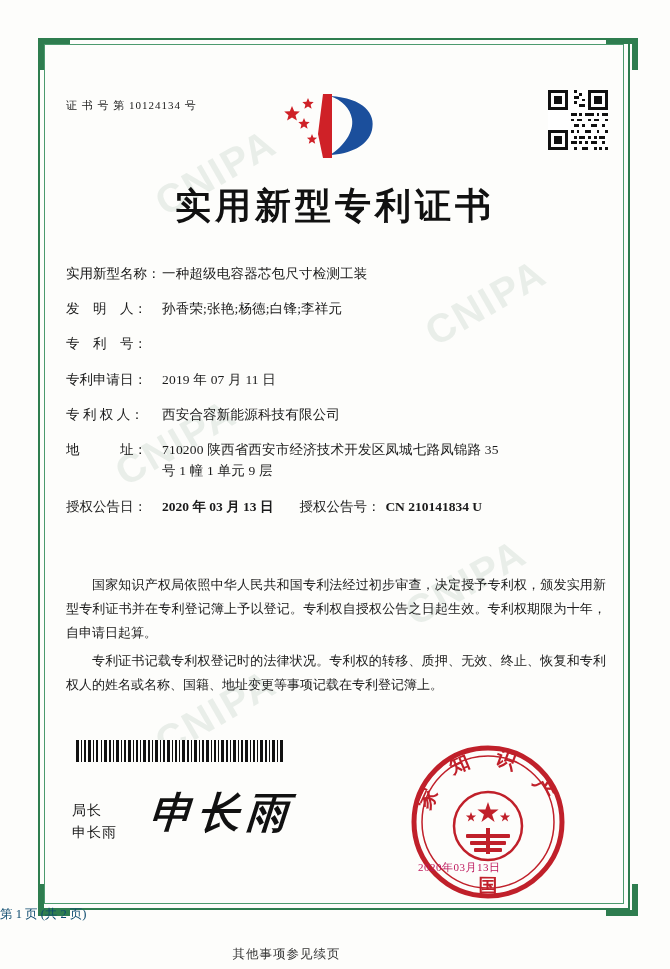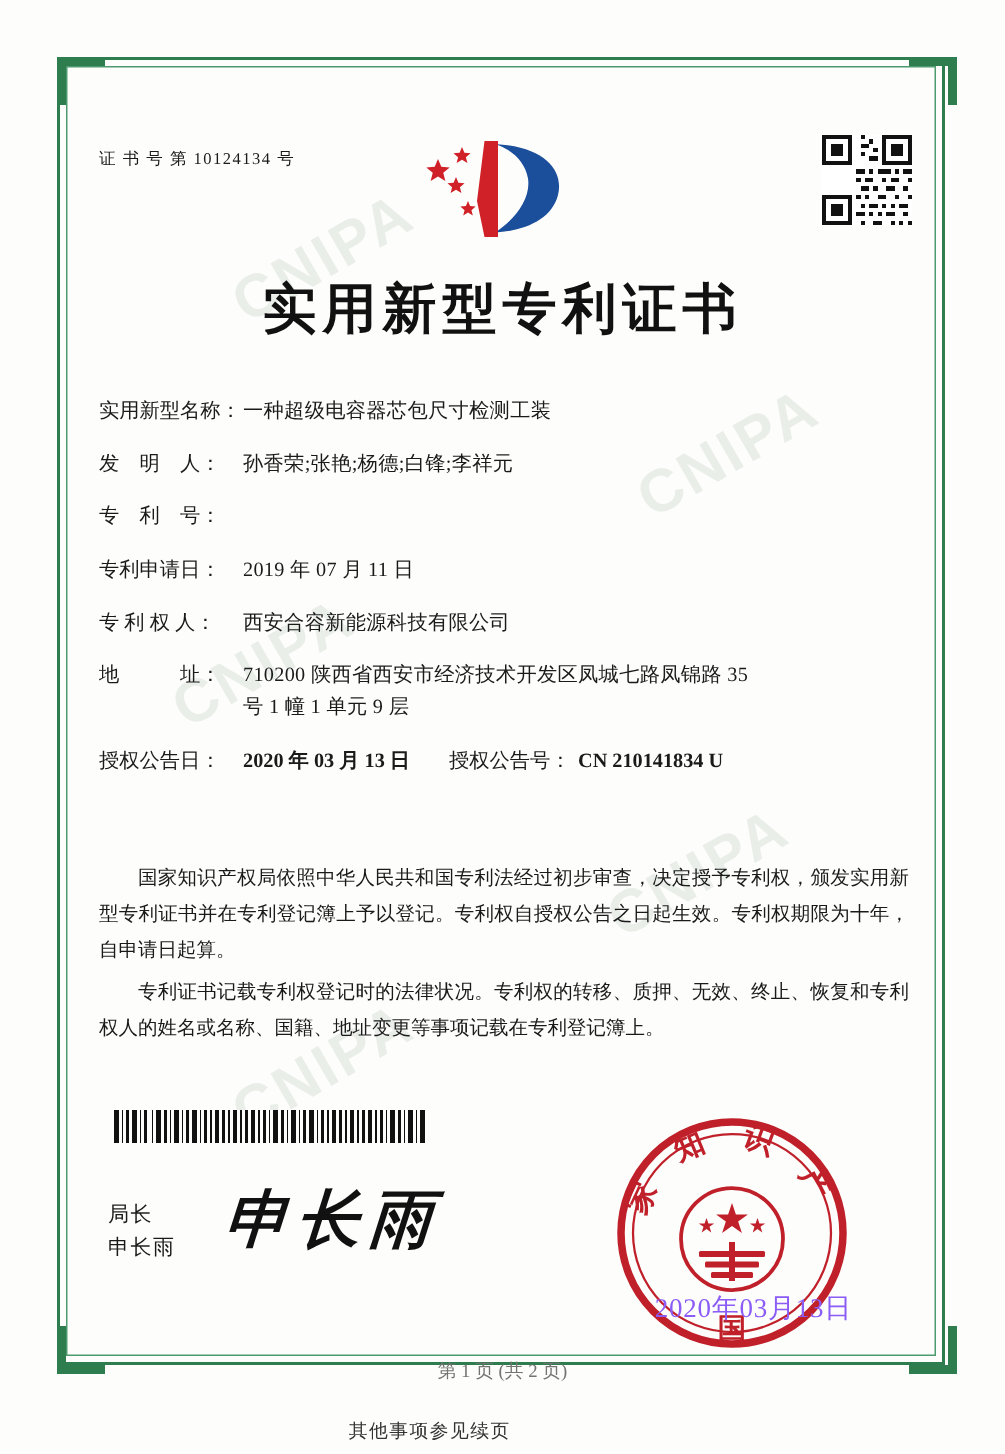--- a/index.html
+++ b/index.html
@@ -211,35 +211,35 @@
     left: 408px;
     top: 742px;
     width: 160px;
     height: 160px;
   }
   .seal-date {
     position: absolute;
     left: 418px;
     top: 860px;
     width: 150px;
-    text-align: right;
-    color: #8b5cf6;
-    font-size: 18px;
+    text-align: left;
+    color: #be185d;
+    font-size: 11px;
     letter-spacing: 0.5px;
   }
 
   
   .page-num {
     position: absolute;
     left: 0;
     top: 906px;
     width: 670px;
-    text-align: center;
+    text-align: left;
     font-size: 12.5px;
-    color: #737373;
+    color: #0c4a6e;
   }
   .footer-note {
     position: absolute;
     left: 0;
     top: 946px;
     width: 573px;
     text-align: center;
     font-size: 12.5px;
     color: #333;
     letter-spacing: 1px;

